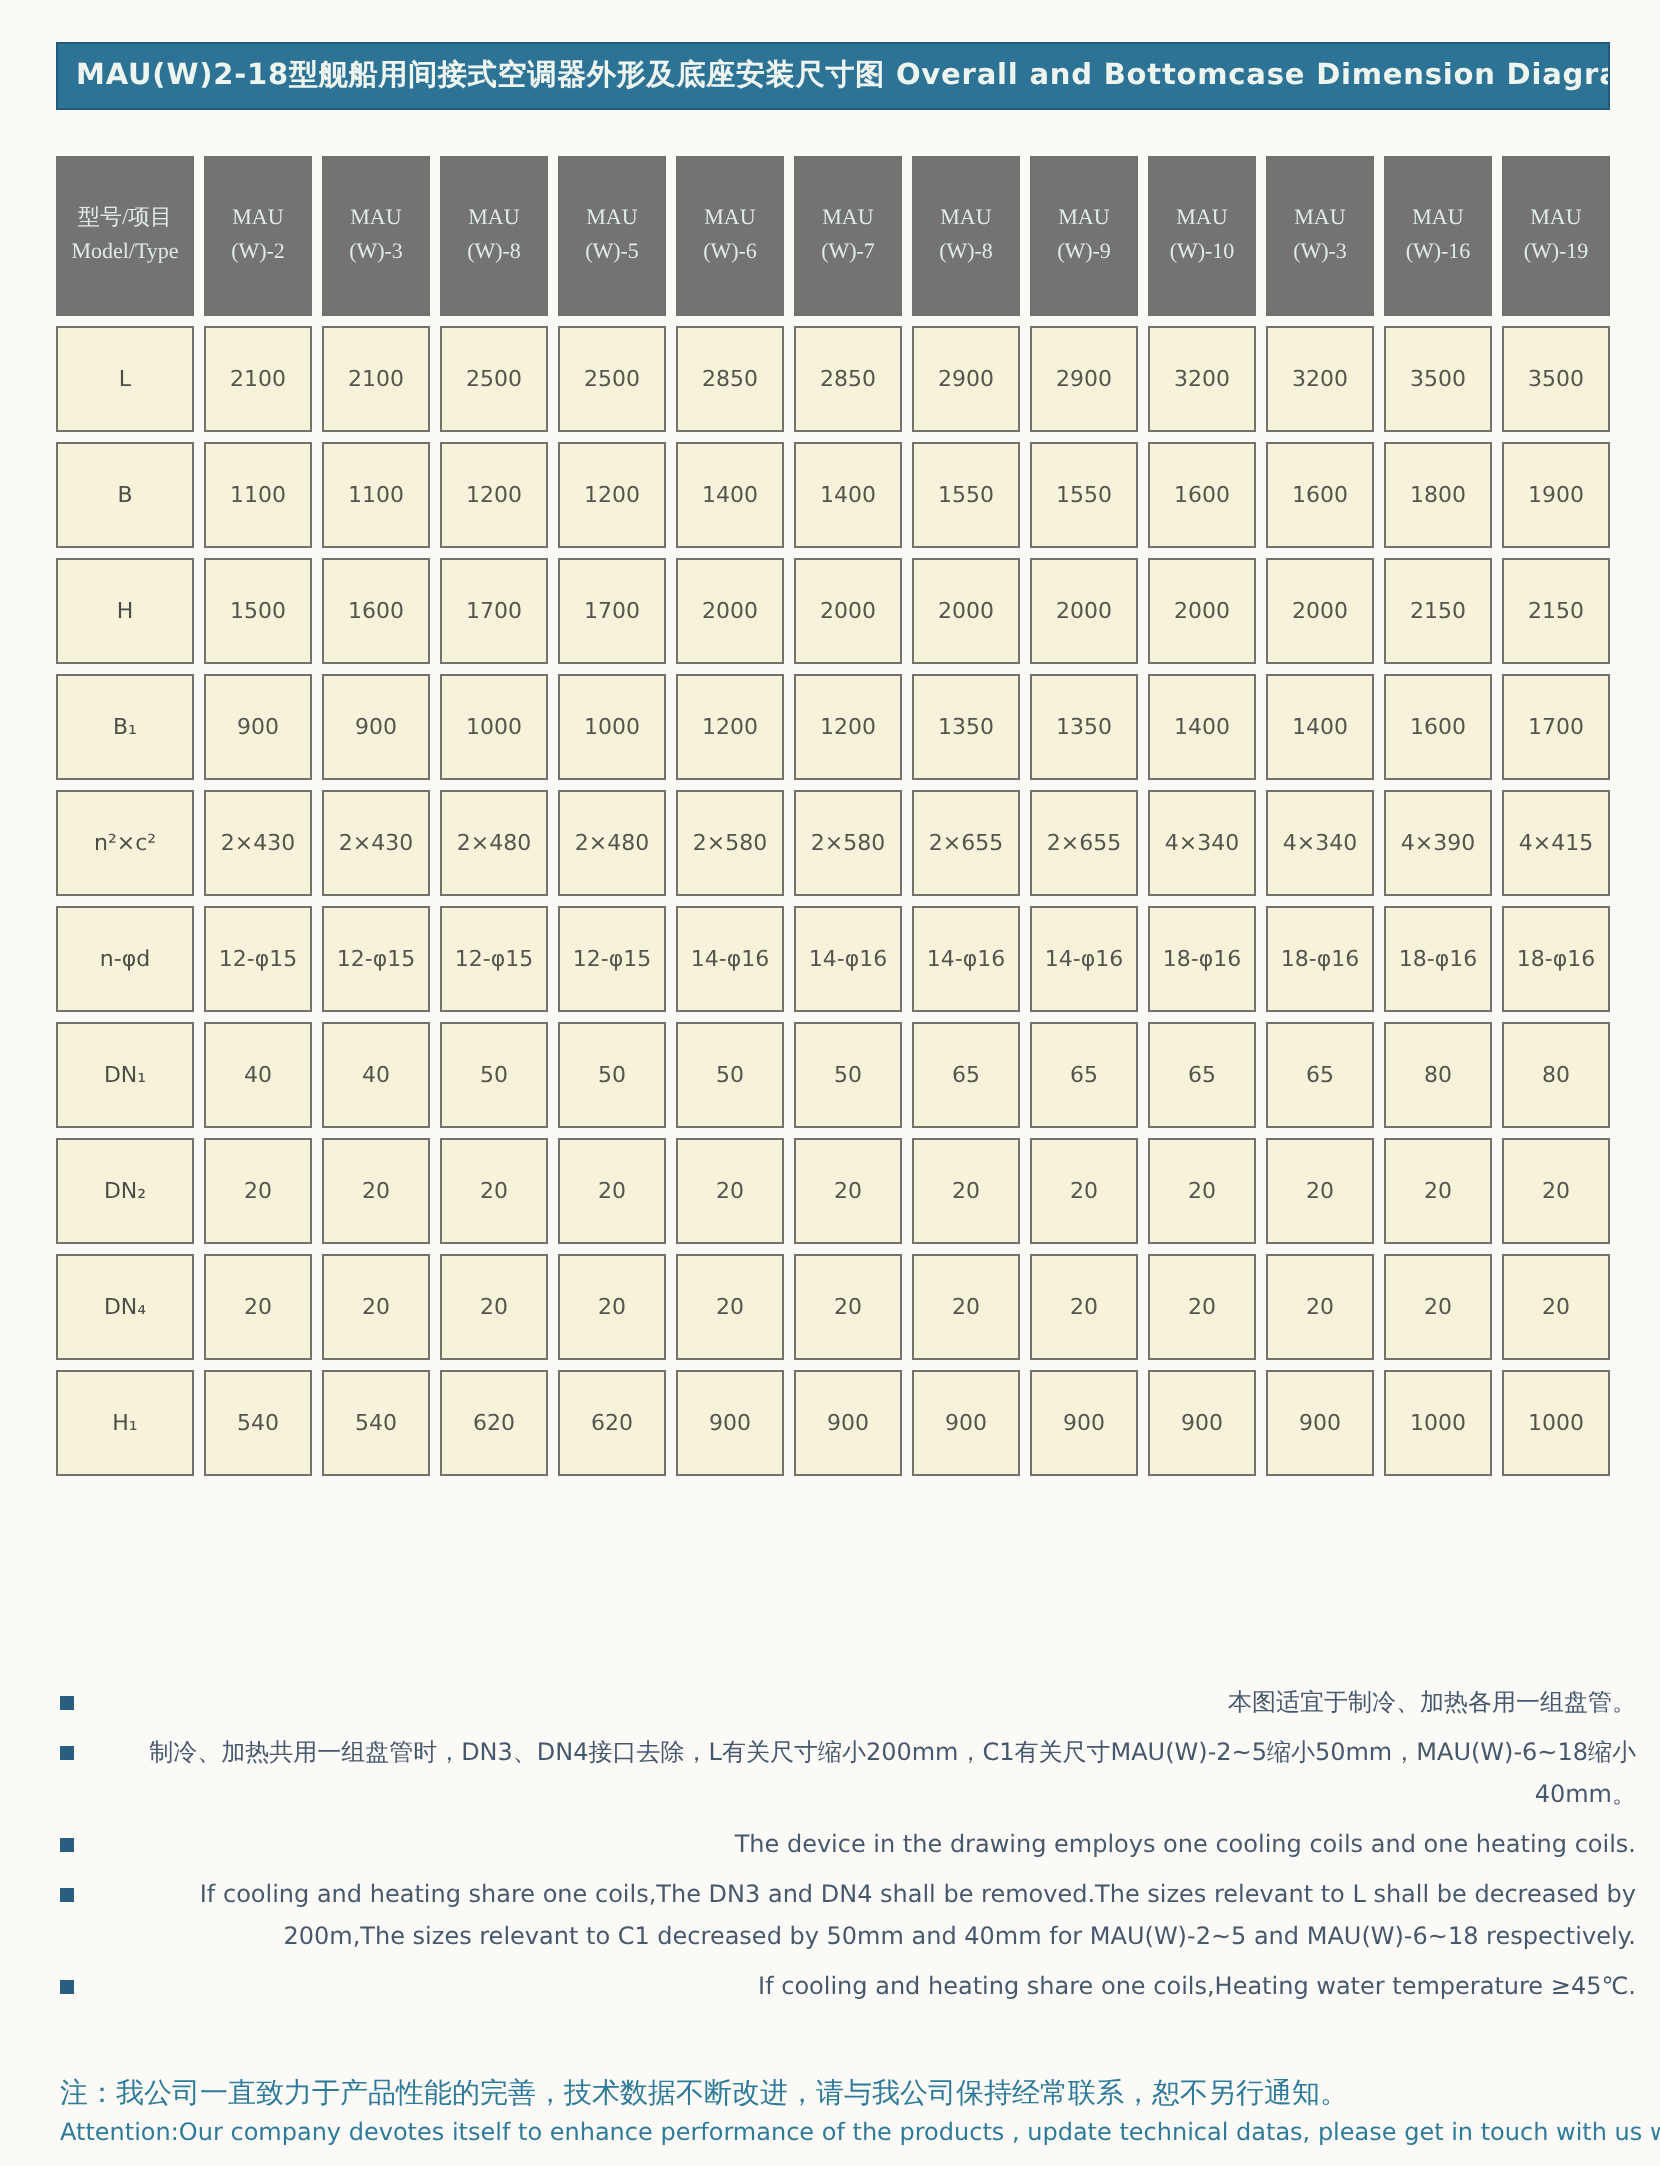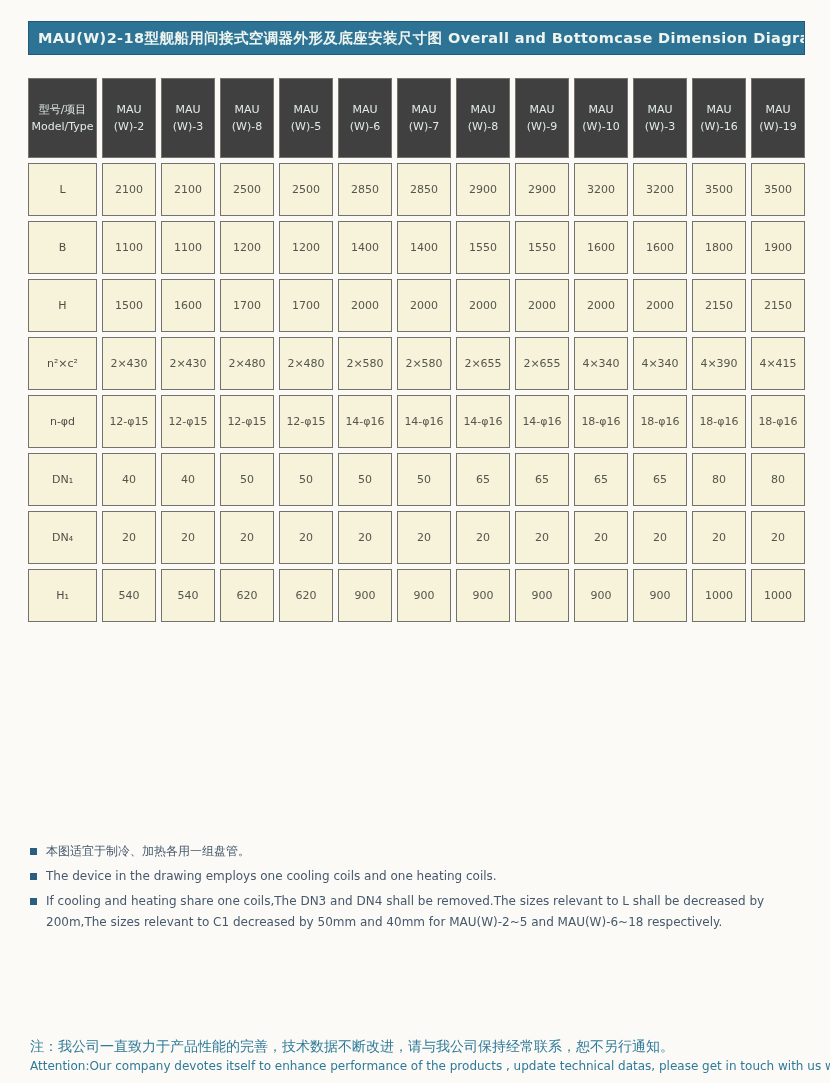--- a/index.html
+++ b/index.html
@@ -43,25 +43,26 @@
   }
   .dim-table th, .dim-table td {
     border: 1px solid #73726c;
     text-align: center;
     vertical-align: middle;
     font-weight: normal;
     padding: 0 1px;
     overflow: hidden;
   }
   .dim-table th {
-    background: #404040;
+    background: #737373;
     color: #e0ebe5;
     font-size: 11px;
     height: 78px;
     line-height: 17px;
+    font-family: Liberation Serif, serif;
   }
   .dim-table td {
     background: #f6f3da;
     color: #55554d;
     font-size: 11px;
     height: 51px;
   }
   .dim-table td.row-label {
     font-size: 11px;
     color: #4e4e46;
@@ -72,20 +73,21 @@
     top: 841px;
     width: 788px;
   }
   .note {
     display: flex;
     align-items: flex-start;
     margin-bottom: 4px;
     color: #46586c;
     font-size: 12px;
     line-height: 21px;
+    text-align: right;
   }
   .note .bullet {
     flex: none;
     width: 7px;
     height: 7px;
     background: #295e80;
     margin: 7px 9px 0 0;
   }
   .note .note-text {
     flex: 1;
@@ -225,20 +227,35 @@
         <td>2000</td>
         <td>2000</td>
         <td>2000</td>
         <td>2000</td>
         <td>2000</td>
         <td>2000</td>
         <td>2150</td>
         <td>2150</td>
       </tr>
       <tr>
+        <td class="row-label">B₁</td>
+        <td>900</td>
+        <td>900</td>
+        <td>1000</td>
+        <td>1000</td>
+        <td>1200</td>
+        <td>1200</td>
+        <td>1350</td>
+        <td>1350</td>
+        <td>1400</td>
+        <td>1400</td>
+        <td>1600</td>
+        <td>1700</td>
+      </tr>
+      <tr>
         <td class="row-label">n²×c²</td>
         <td>2×430</td>
         <td>2×430</td>
         <td>2×480</td>
         <td>2×480</td>
         <td>2×580</td>
         <td>2×580</td>
         <td>2×655</td>
         <td>2×655</td>
         <td>4×340</td>
@@ -270,20 +287,35 @@
         <td>50</td>
         <td>50</td>
         <td>65</td>
         <td>65</td>
         <td>65</td>
         <td>65</td>
         <td>80</td>
         <td>80</td>
       </tr>
       <tr>
+        <td class="row-label">DN₂</td>
+        <td>20</td>
+        <td>20</td>
+        <td>20</td>
+        <td>20</td>
+        <td>20</td>
+        <td>20</td>
+        <td>20</td>
+        <td>20</td>
+        <td>20</td>
+        <td>20</td>
+        <td>20</td>
+        <td>20</td>
+      </tr>
+      <tr>
         <td class="row-label">DN₄</td>
         <td>20</td>
         <td>20</td>
         <td>20</td>
         <td>20</td>
         <td>20</td>
         <td>20</td>
         <td>20</td>
         <td>20</td>
         <td>20</td>
@@ -309,24 +341,32 @@
     </tbody>
 </table>
 
 <div class="notes">
     <div class="note">
       <span class="bullet"></span>
       <span class="note-text">本图适宜于制冷、加热各用一组盘管。</span>
     </div>
     <div class="note">
       <span class="bullet"></span>
+      <span class="note-text">制冷、加热共用一组盘管时，DN3、DN4接口去除，L有关尺寸缩小200mm，C1有关尺寸MAU(W)-2~5缩小50mm，MAU(W)-6~18缩小40mm。</span>
+    </div>
+    <div class="note">
+      <span class="bullet"></span>
       <span class="note-text">The device in the drawing employs one cooling coils and one heating coils.</span>
     </div>
     <div class="note">
       <span class="bullet"></span>
       <span class="note-text">If cooling and heating share one coils,The DN3 and DN4 shall be removed.The sizes relevant to L shall be decreased by 200m,The sizes relevant to C1 decreased by 50mm and 40mm for MAU(W)-2~5 and MAU(W)-6~18 respectively.</span>
+    </div>
+    <div class="note">
+      <span class="bullet"></span>
+      <span class="note-text">If cooling and heating share one coils,Heating water temperature ≥45℃.</span>
     </div>
   </div>
 
 <div class="attention">
   <div class="attention-cn">注：我公司一直致力于产品性能的完善，技术数据不断改进，请与我公司保持经常联系，恕不另行通知。</div>
   <div class="attention-en">Attention:Our company devotes itself to enhance performance of the products , update technical datas, please get in touch with us without prior notice.</div>
 </div>
 
 </body></html>

